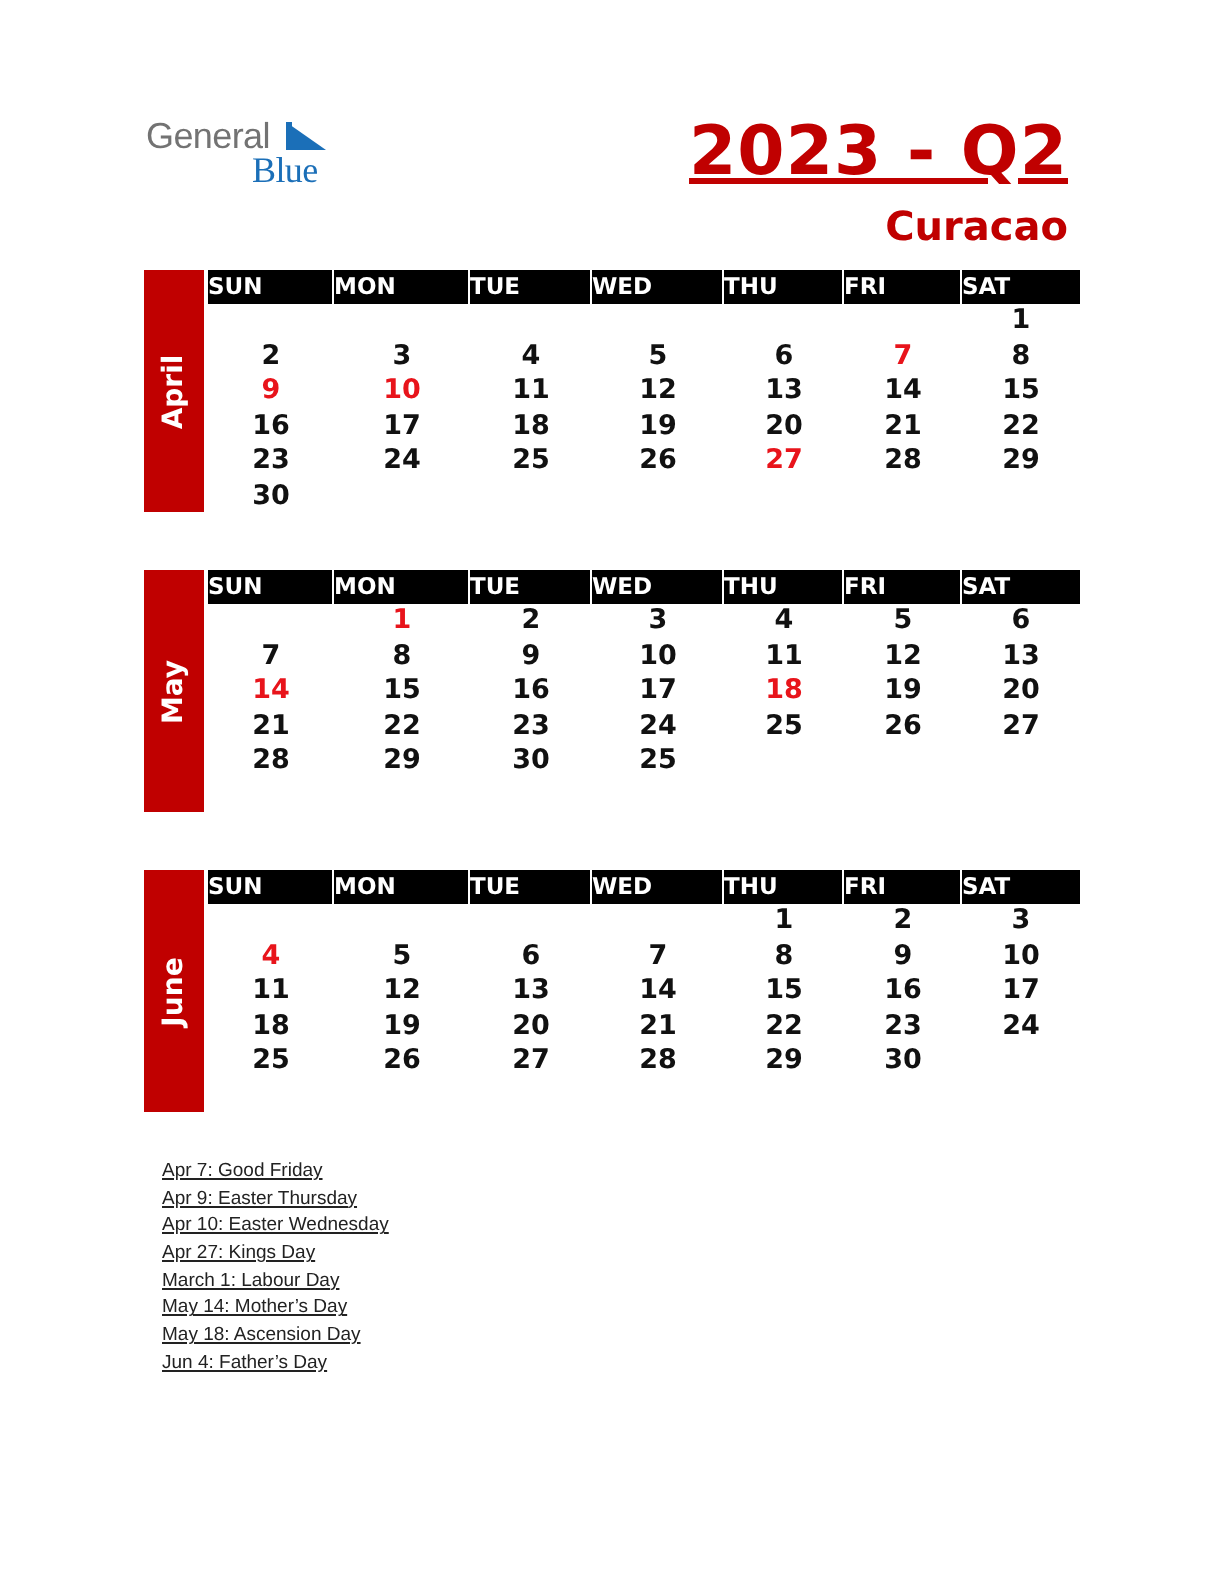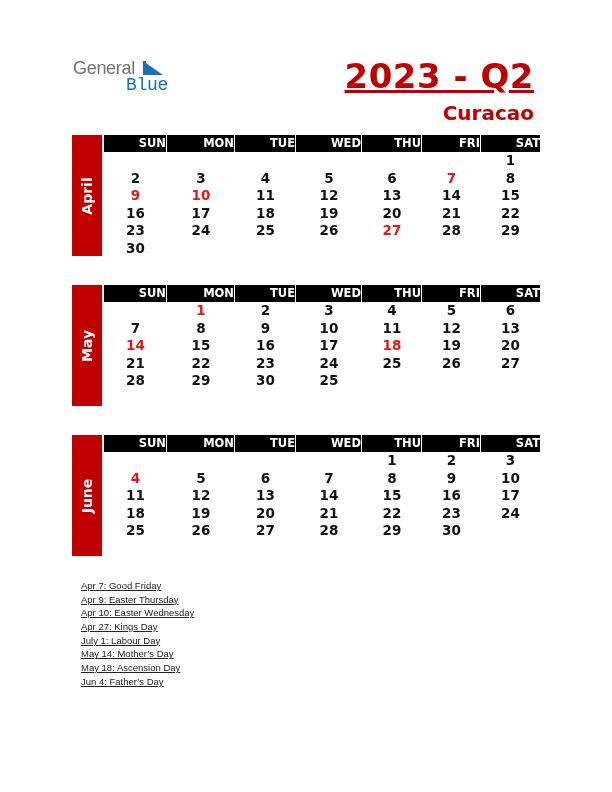--- a/index.html
+++ b/index.html
@@ -1,30 +1,30 @@
 <!DOCTYPE html>
 <html><head>
 <meta charset="utf-8">
 <style>
   html, body { margin:0; padding:0; background:#ffffff; }
   body { width:612px; height:792px; position:relative; overflow:hidden; font-family:"DejaVu Sans", sans-serif; }
   .logo { position:absolute; left:73px; top:58px; width:100px; height:40px; }
   .logo-general { position:absolute; left:0; top:0; font-family:"Liberation Sans", sans-serif; font-size:18px; color:#737373; letter-spacing:-0.3px; }
-  .logo-blue { position:absolute; left:53px; top:17px; font-family:Liberation Mono, monospace; font-size:18px; color:#1b6fb8; letter-spacing:-0.3px; }
+  .logo-blue { position:absolute; left:53px; top:17px; font-family:Liberation Serif, serif; font-size:18px; color:#1b6fb8; letter-spacing:-0.3px; }
   .logo-tri { position:absolute; left:70px; top:3px; width:0; height:0; border-bottom:14px solid #1b6fb8; border-right:20px solid transparent; }
   .logo-tri-bar { position:absolute; left:70px; top:3px; width:3px; height:14px; background:#1b6fb8; }
   .title { position:absolute; right:78px; top:56px; font-family:"DejaVu Sans", sans-serif; font-weight:bold; font-size:34px; color:#c00000; letter-spacing:0.5px;text-decoration:underline; }
   .subtitle { position:absolute; right:78px; top:101px; font-family:"DejaVu Sans", sans-serif; font-weight:bold; font-size:20px; color:#c00000; }
 
   .month { position:absolute; left:72px; width:468px; height:121px; }
   .month-side { position:absolute; left:0; top:0; width:30px; height:121px; background:#c00000; }
   .month-name { position:absolute; left:50%; top:50%; transform:translate(-50%,-50%) rotate(-90deg); color:#fff; font-weight:bold; font-size:14px; white-space:nowrap; font-family:"DejaVu Sans", sans-serif; }
   .grid { position:absolute; left:32px; top:0; width:436px; }
   .hdr { display:flex; height:17px; background:#000; }
-  .hdr div { color:#fff; font-weight:bold; font-size:11.5px; text-align:right; line-height:17px; border-right:1.5px solid #fff; box-sizing:border-box; font-family:"DejaVu Sans", sans-serif; }
+  .hdr div { color:#fff; font-weight:bold; font-size:11.5px; text-align:left; line-height:17px; border-right:1.5px solid #fff; box-sizing:border-box; font-family:"DejaVu Sans", sans-serif; }
   .hdr div:last-child { border-right:none; }
   .row { display:flex; height:17.5px; }
   .row div { text-align:center; font-weight:bold; font-size:13.5px; line-height:17.5px; color:#111; font-family:"DejaVu Sans", sans-serif; }
   .row div.hol { color:#e8141b; }
   .c0{width:63px}.c1{width:68px}.c2{width:61px}.c3{width:66px}.c4{width:60px}.c5{width:59px}.c6{width:59px}
 
   .holidays { position:absolute; left:81px; top:579px; font-family:"Liberation Sans", sans-serif; font-size:9.5px; color:#222; }
   .holidays div { height:13.7px; line-height:13.7px;text-decoration:underline; }
 </style>
 </head>
@@ -251,17 +251,17 @@
         </div>
       </div>
     </div>
   </div>
 
 <div class="holidays" id="hol-list">
     <div>Apr 7: Good Friday</div>
     <div>Apr 9: Easter Thursday</div>
     <div>Apr 10: Easter Wednesday</div>
     <div>Apr 27: Kings Day</div>
-    <div>July 1: Labour Day</div>
+    <div>March 1: Labour Day</div>
     <div>May 14: Mother’s Day</div>
     <div>May 18: Ascension Day</div>
     <div>Jun 4: Father’s Day</div>
   </div>
 
 </body></html>

